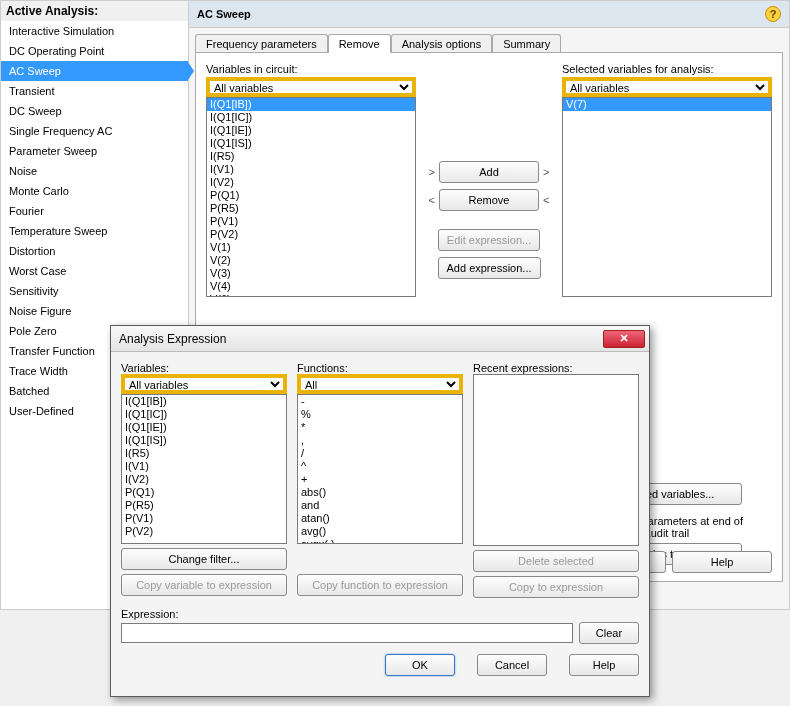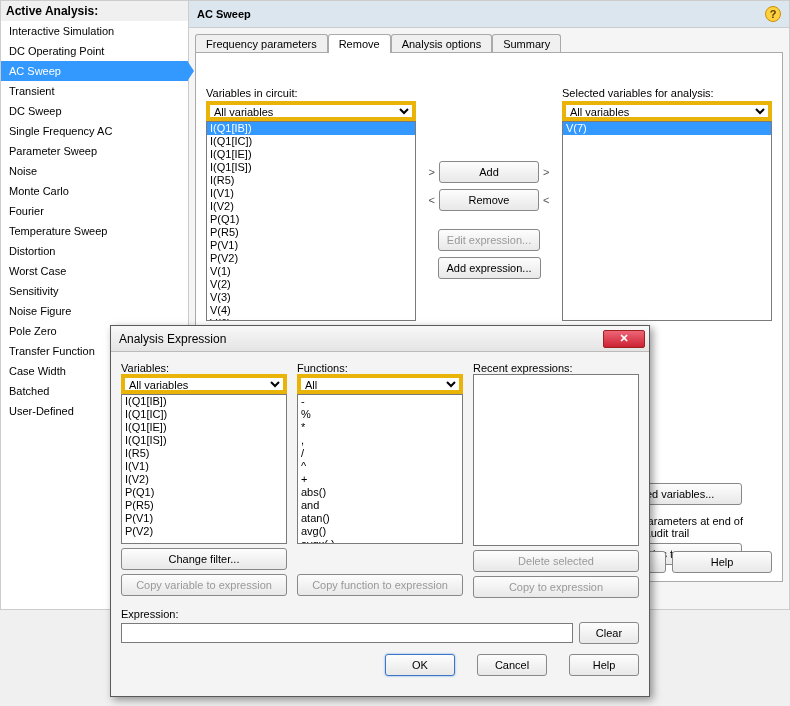--- a/index.html
+++ b/index.html
@@ -11,21 +11,21 @@
 .sidebar-item.active { background: #3399ff; color: #fff; }
 .sidebar-item.active::after { content: ""; position: absolute; right: -6px; top: 50%; transform: translateY(-50%); border-left: 6px solid #3399ff; border-top: 9px solid transparent; border-bottom: 9px solid transparent; }
 .right-pane { flex: 1; background: #f5f5f5; padding: 0; }
 .pane-header { display: flex; justify-content: space-between; align-items: center; background: #dce6ee; padding: 5px 8px; font-weight: bold; font-size: 12px; border-bottom: 1px solid #ccc; }
 .help-icon { width: 16px; height: 16px; background: #ffd040; border-radius: 50%; color: #5c4000; text-align: center; line-height: 15px; font-weight: bold; border: 1px solid #cc9000; }
 .tabs { display: flex; padding: 6px 6px 0 6px; }
 .tab { padding: 3px 10px; border: 1px solid #aaa; background: #f0f0f0; border-bottom: none; margin-right: 0; cursor: pointer; border-radius: 3px 3px 0 0; }
 .tab.active { background: #fff; position: relative; z-index: 2; }
 .tab-content { background: #fff; margin: 0 6px 6px 6px; border: 1px solid #aaa; padding: 10px; position: relative; top: -1px; height: 530px; }
 .cols { display: flex; gap: 8px; }
-.col { flex: 1; margin-top: 24px; }
+.col { flex: 1; }
 .col-mid { width: 130px; flex: 0 0 130px; display: flex; flex-direction: column; align-items: center; justify-content: flex-start; padding-top: 98px; gap: 6px; }
 label.field-label { display: block; margin-bottom: 2px; }
 select.combo { width: 100%; height: 20px; border: 4px solid #eab308; background: #fff; }
 .listbox { width: 100%; height: 200px; border: 1px solid #7a7a7a; background: #fff; overflow-y: auto; overflow-x: hidden; }
 .listbox-item { padding: 0px 3px; line-height: 13px; cursor: pointer; white-space: nowrap; }
 .listbox-item.selected { background: #3399ff; color: #fff; }
 .btn { min-width: 100px; height: 22px; border: 1px solid #888; background: linear-gradient(#fdfdfd,#e8e8e8); border-radius: 3px; cursor: pointer; padding: 0 8px; }
 .btn:disabled { color: #999; }
 .btn-row { display: flex; align-items: center; gap: 4px; }
 .angle { color: #555; }
@@ -68,21 +68,21 @@
         <div class="sidebar-item">Noise</div>
         <div class="sidebar-item">Monte Carlo</div>
         <div class="sidebar-item">Fourier</div>
         <div class="sidebar-item">Temperature Sweep</div>
         <div class="sidebar-item">Distortion</div>
         <div class="sidebar-item">Worst Case</div>
         <div class="sidebar-item">Sensitivity</div>
         <div class="sidebar-item">Noise Figure</div>
         <div class="sidebar-item">Pole Zero</div>
         <div class="sidebar-item">Transfer Function</div>
-        <div class="sidebar-item">Case Width</div>
+        <div class="sidebar-item">Trace Width</div>
         <div class="sidebar-item">Batched</div>
         <div class="sidebar-item">User-Defined</div>
       </div>
   </div>
   <div class="right-pane">
     <div class="pane-header">
       <span>AC Sweep</span>
       <span class="help-icon">?</span>
     </div>
     <div class="tabs" id="tabs">

